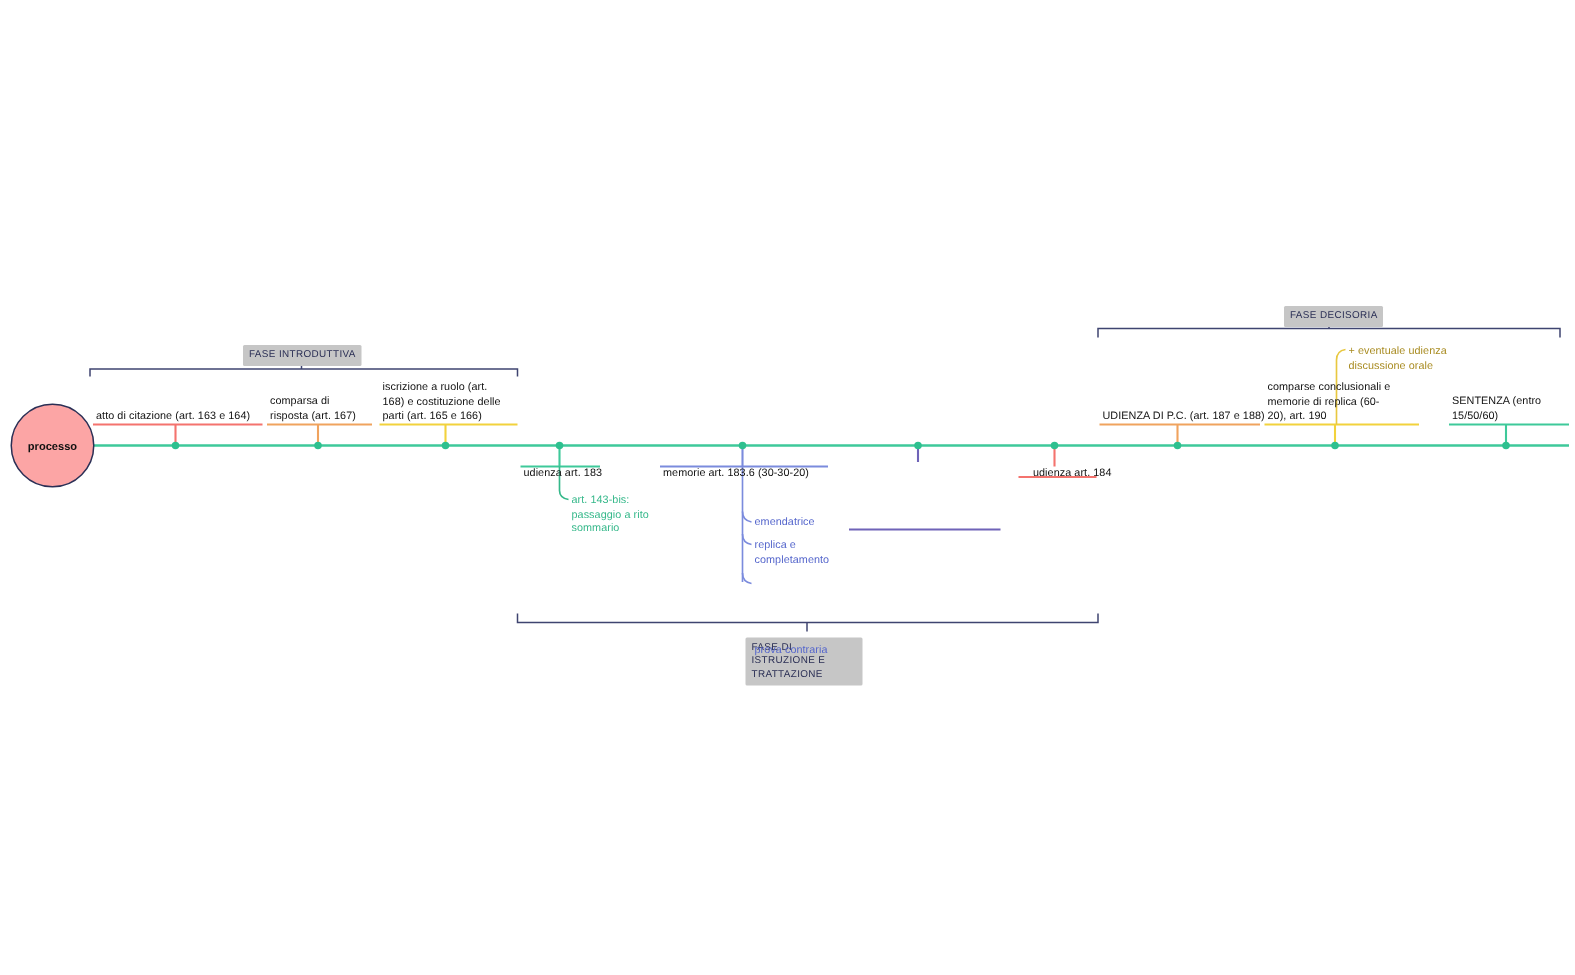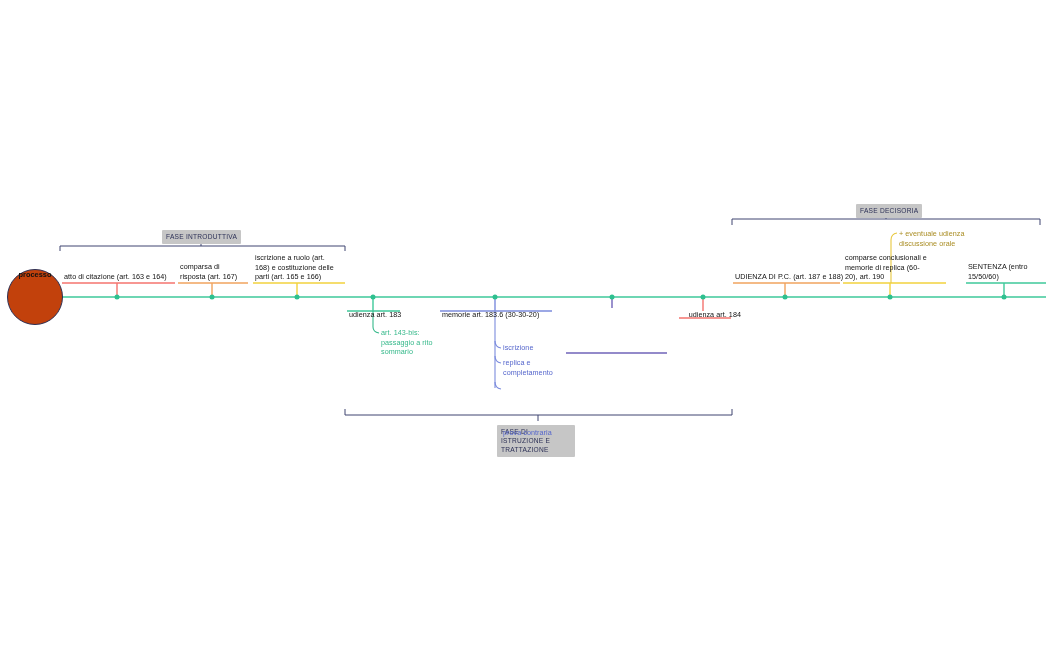--- a/index.html
+++ b/index.html
@@ -45,24 +45,25 @@
     white-space: pre-line;
     border-radius: 1px;
   }
   .node-circle {
     position: absolute;
     left: 7px;
     top: 269px;
     width: 56px;
     height: 56px;
     border-radius: 50%;
-    background: #c2410c;
+    background: #fca5a5;
     border: 1.2px solid #2b2f55;
     box-sizing: border-box;
     display: flex;
+    align-items: center;
     justify-content: center;
   }
   .node-circle span {
     font-size: 7.4px;
     color: #111111;
     font-weight: bold;
   }
 </style>
 </head>
 <body>
@@ -198,21 +199,21 @@
 
   <div class="lbl" style="left:442px; top:310px; width:115px;">memorie art. 183.6 (30-30-20)</div>
 
 
   <div class="lbl" style="left:681px; top:310px; width:60px;text-align:right;">udienza art. 184</div>
 
   <div class="lbl lbl-sub-green" style="left:381px; top:328px; width:56px;">art. 143-bis:
 passaggio a rito
 sommario</div>
 
-  <div class="lbl lbl-sub-blue" style="left:503px; top:343px; width:70px;">iscrizione</div>
+  <div class="lbl lbl-sub-blue" style="left:503px; top:343px; width:70px;">emendatrice</div>
 
   <div class="lbl lbl-sub-blue" style="left:503px; top:358px; width:62px;">replica e
 completamento</div>
 
   <div class="lbl lbl-sub-blue" style="left:503px; top:384px; width:70px;margin-top:44px;">prova contraria</div>
 
   <div class="lbl lbl-sub-yellow" style="left:899px; top:229px; width:90px;">+ eventuale udienza
 discussione orale</div>
 
 </div>

